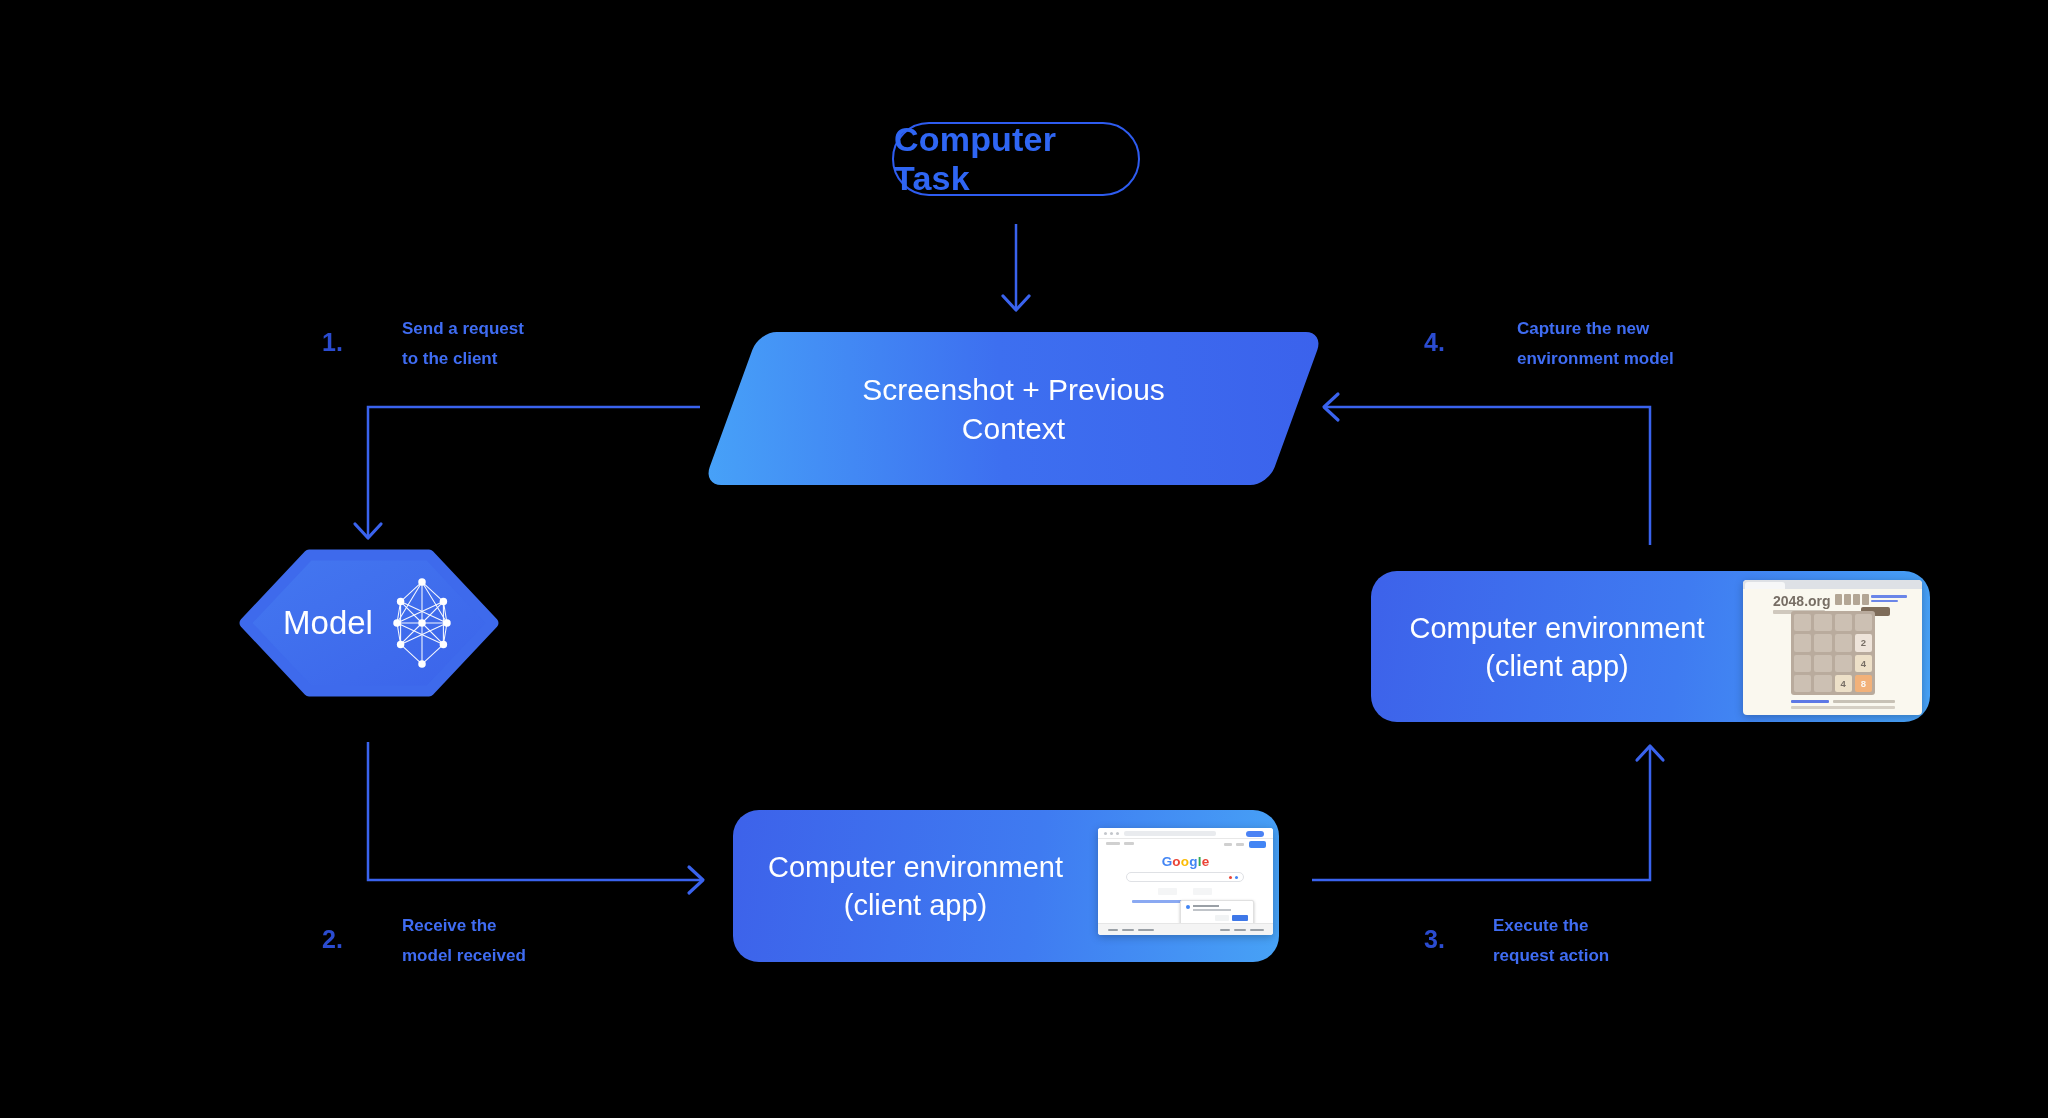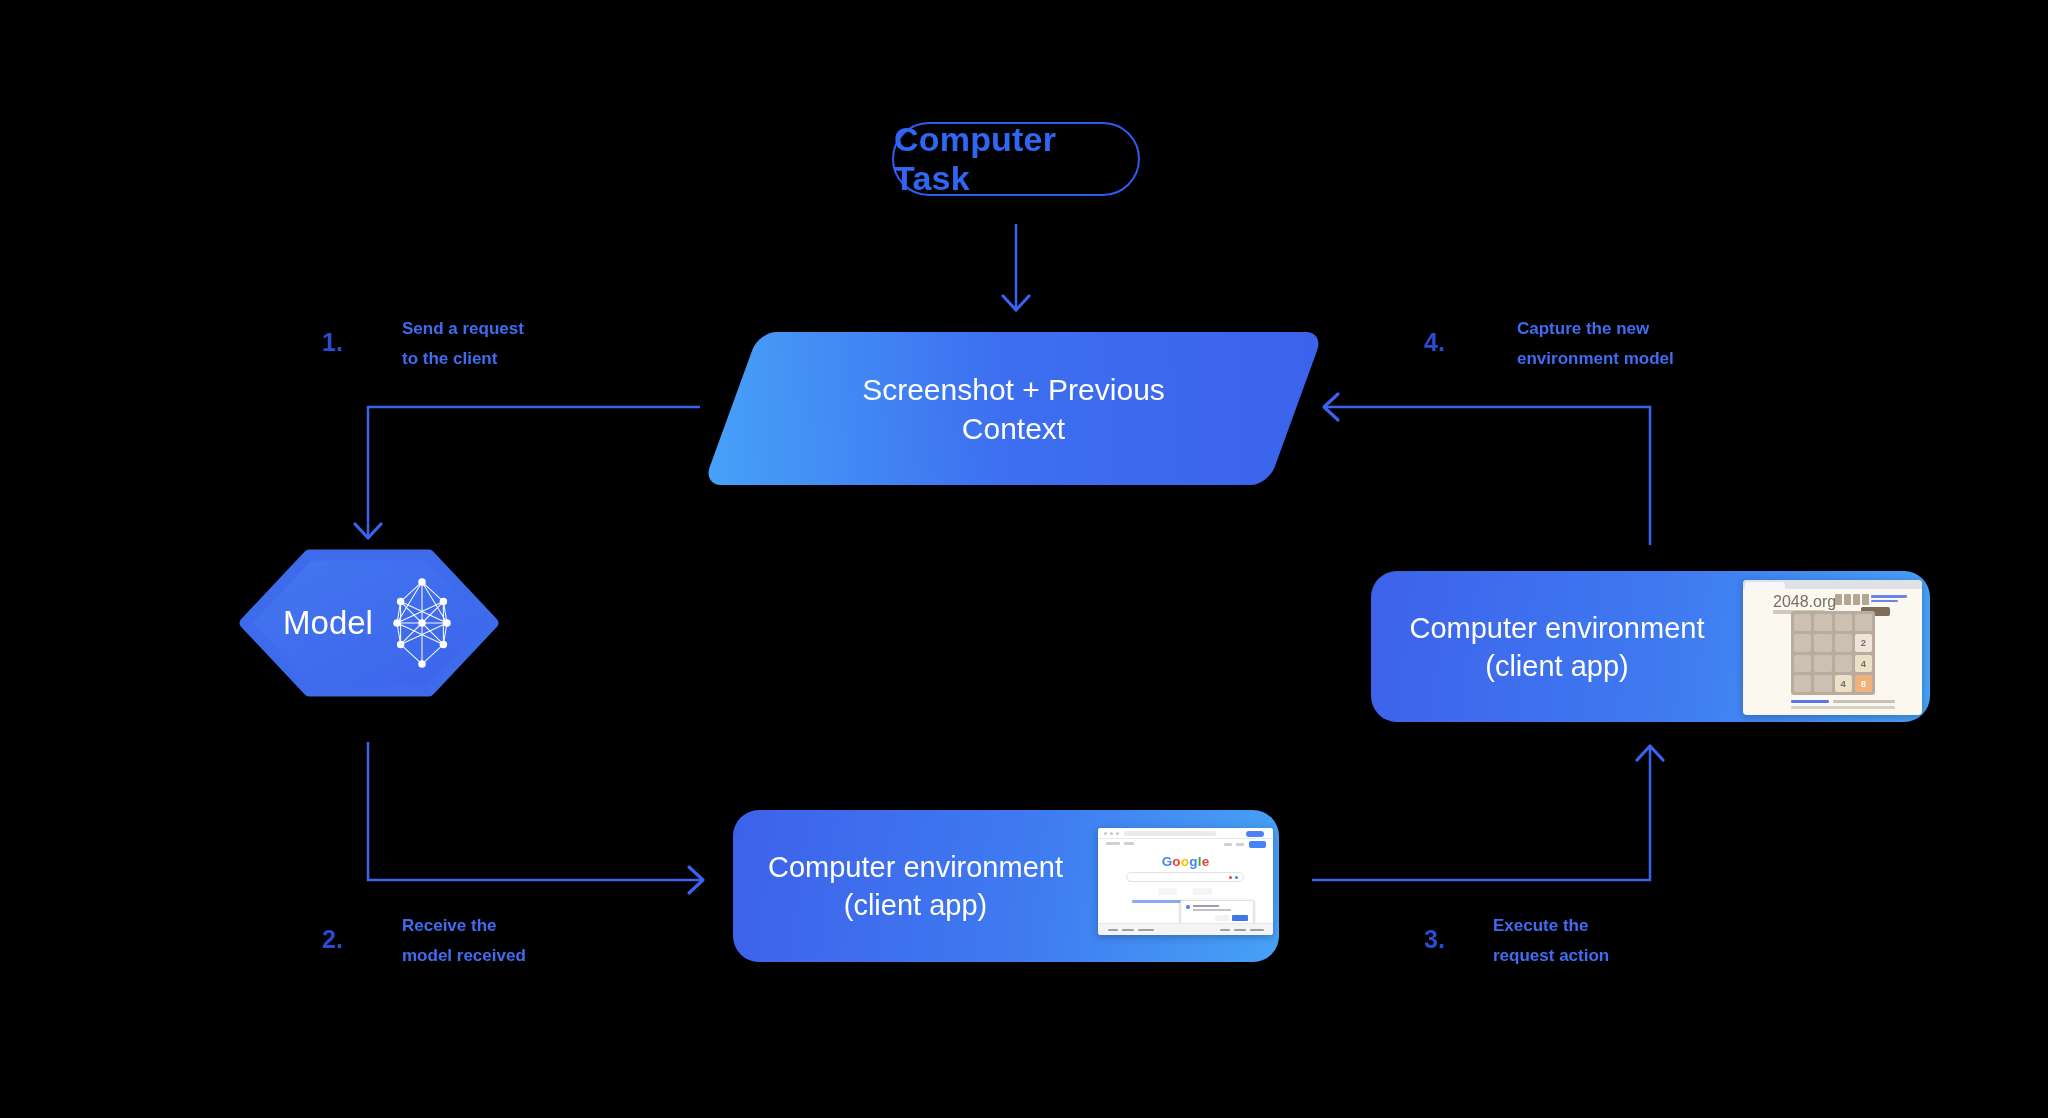--- a/index.html
+++ b/index.html
@@ -40,21 +40,21 @@
 
   
   .step-num{position:absolute;color:#2b4cd0;font-size:25px;font-weight:700;}
   .step-text{position:absolute;color:#3f6cf2;font-size:17px;line-height:30px;font-weight:700;}
 
   
   .shot{position:absolute;overflow:hidden;box-shadow:0 2px 8px rgba(0,0,0,.25);}
   .shot.game{left:372px;top:9px;width:179px;height:135px;border-radius:4px;background:#faf8ef;}
   .g-tabbar{position:absolute;left:0;top:0;width:100%;height:9px;background:#dee1e6;}
   .g-tab{position:absolute;left:2px;top:2px;width:40px;height:7px;background:#f6f7f8;border-radius:3px 3px 0 0;}
-  .g-title{position:absolute;left:30px;top:13px;color:#776e65;font-size:16px;font-weight:400;}
+  .g-title{position:absolute;left:30px;top:13px;color:#776e65;font-size:14px;font-weight:700;}
   .g-scores{position:absolute;left:92px;top:14px;display:flex;gap:2px;}
   .g-scores div{width:7px;height:11px;background:#b3a695;border-radius:1px;}
   .g-links{position:absolute;left:128px;top:15px;}
   .g-links div{height:2.5px;background:#6b86e8;border-radius:1px;margin-bottom:2px;}
   .g-sub{position:absolute;left:30px;top:30px;width:52px;height:3.5px;background:#cfc8bd;border-radius:1px;}
   .g-btn{position:absolute;left:118px;top:27px;width:29px;height:9px;background:#7e6c59;border-radius:2px;}
   .grid2048{position:absolute;left:48px;top:31px;width:84px;height:84px;background:#b9ab9d;border-radius:3px;
         display:grid;grid-template-columns:repeat(4,1fr);grid-template-rows:repeat(4,1fr);gap:3px;padding:3px;box-sizing:border-box;}
   .cell{background:#ccc0b3;border-radius:2px;display:flex;align-items:center;justify-content:center;
         font-size:9.5px;font-weight:700;color:#776e65;}

